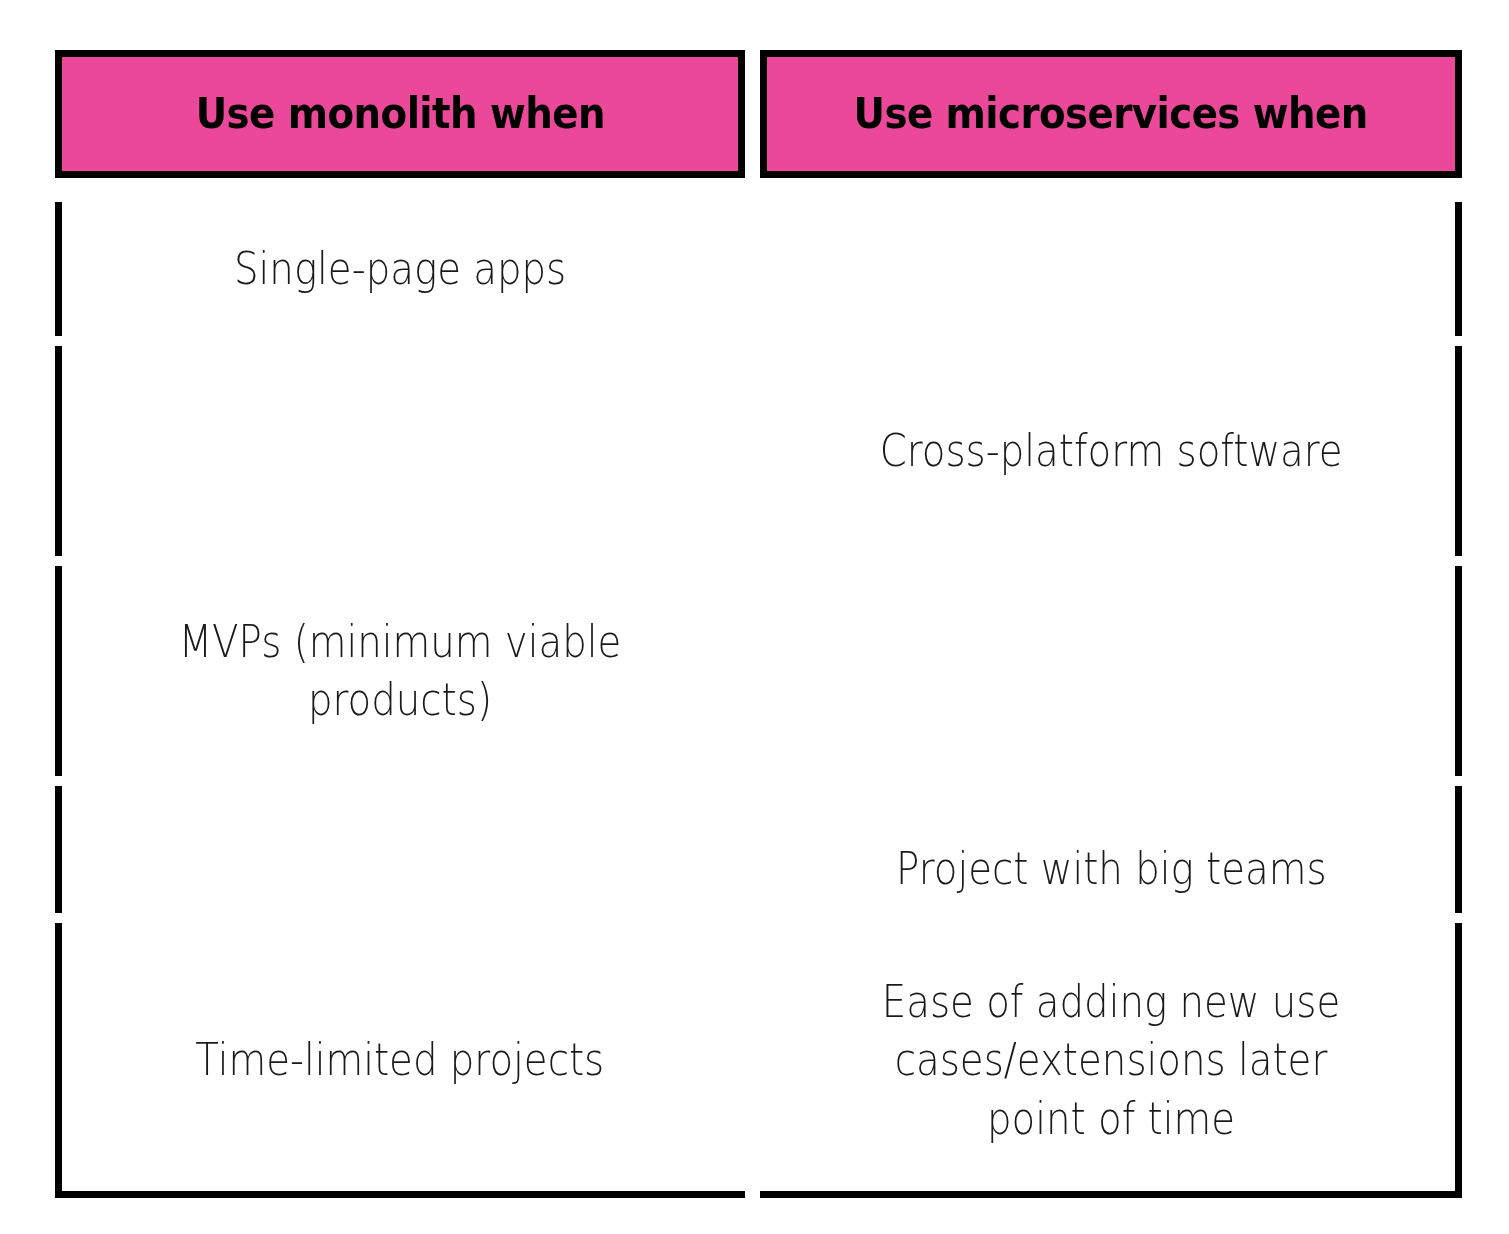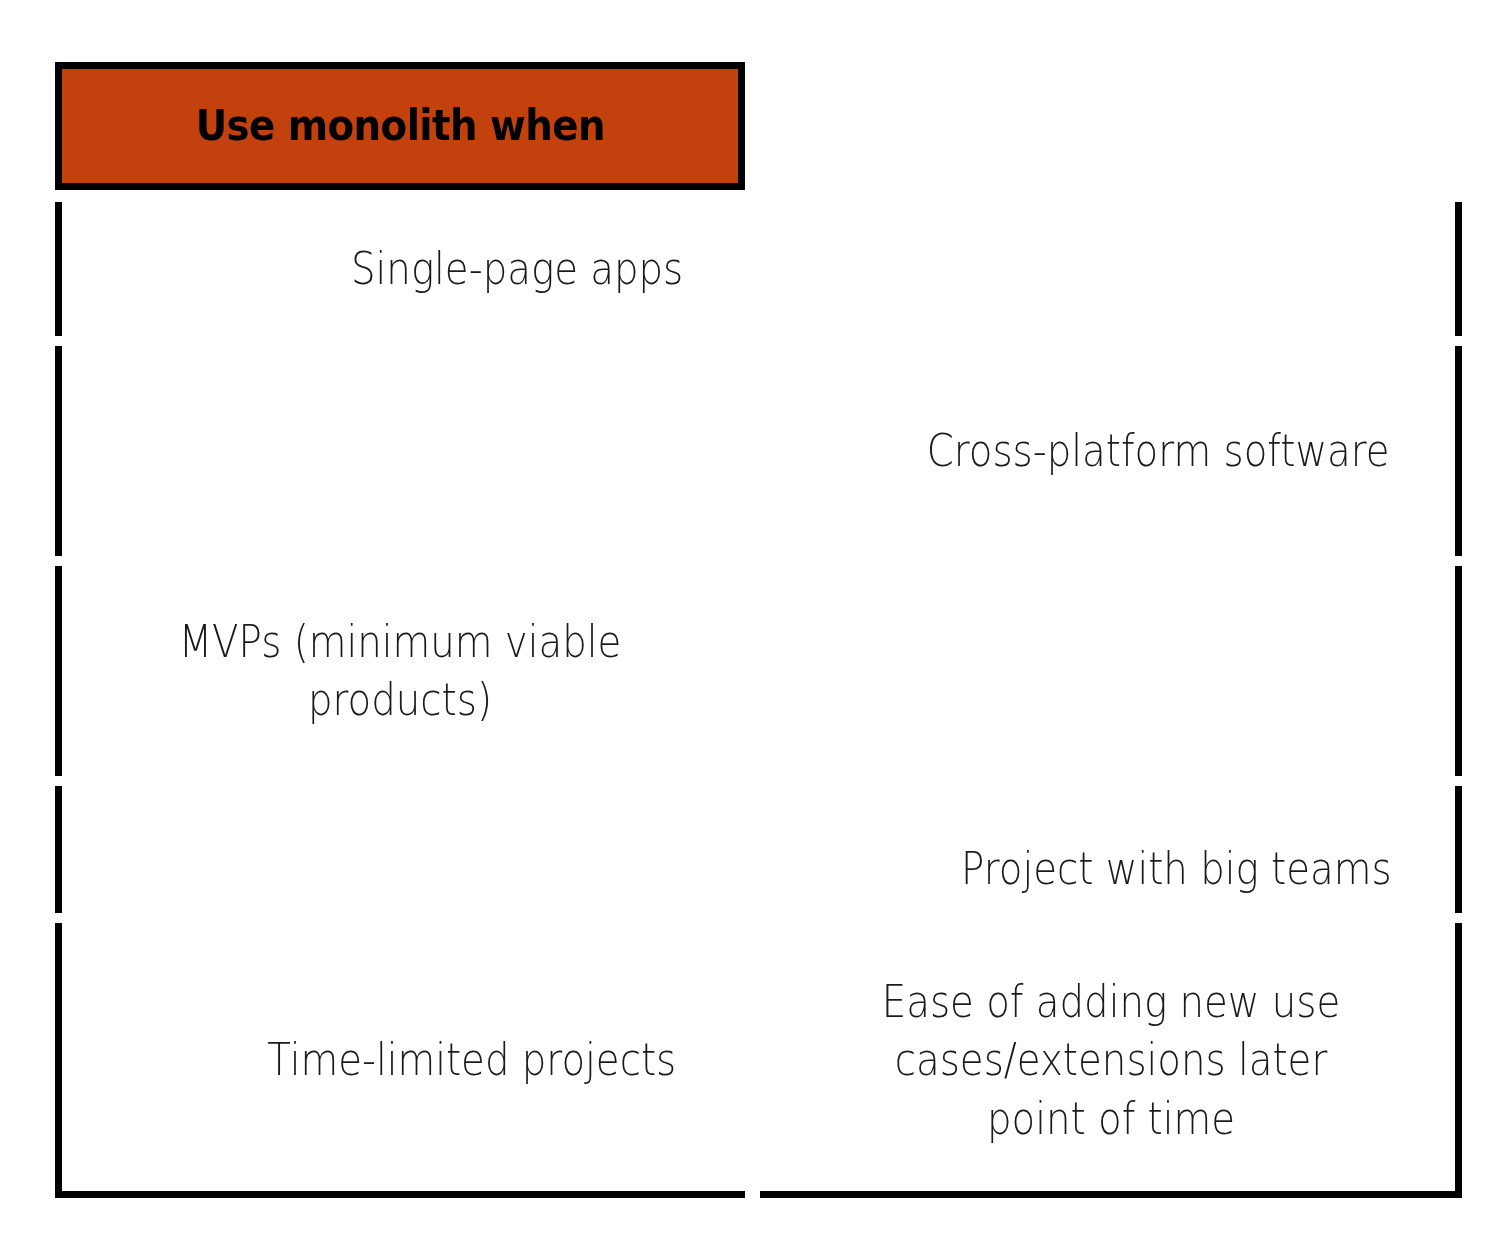--- a/index.html
+++ b/index.html
@@ -29,29 +29,29 @@
     top: 50px;
     height: 1148px;
   }
   .column-left  { left: 55px;  width: 690px; }
   .column-right { left: 760px; width: 702px; }
 
   
   .col-header {
     position: absolute;
     left: 0;
-    top: 12px;
+    top: 0;
     width: 100%;
     height: 128px;
     box-sizing: border-box;
     border: 7px solid #000000;
     display: flex;
     align-items: center;
     justify-content: center;
-    background: #c2410c;
+    background: #ec4899;
   }
   .col-header-label {
     font-family: "DejaVu Sans", "Liberation Sans", sans-serif;
     font-weight: 700;
     font-size: 43px;
     letter-spacing: -0.6px;
     line-height: 1.05;
     text-align: center;
     color: #000000;
     transform: scaleX(0.90);
@@ -68,21 +68,21 @@
     height: 996px;
   }
 
   .row-cell {
     position: absolute;
     left: 0;
     width: 100%;
     box-sizing: border-box;
     display: flex;
     align-items: center;
-    justify-content: flex-end;
+    justify-content: center;
     padding: 0 35px;
   }
   .row-text {
     font-family: "DejaVu Sans", "Liberation Sans", sans-serif;
     font-weight: 300;
     font-size: 45px;
     line-height: 1.30;
     text-align: center;
     color: #1a1a1a;
     transform: scaleX(0.86);
@@ -140,20 +140,23 @@
       </div>
       <div class="row-cell" style="top:721px; height:275px;">
         <span class="row-text">Time-limited projects</span>
       </div>
 
     </div>
   </div>
 
   <div class="column column-right">
 
+    <div class="col-header">
+      <span class="col-header-label">Use microservices when</span>
+    </div>
 
     <div class="col-body">
 
       <div class="rail" style="top:0px;   height:134px;"></div>
       <div class="rail" style="top:144px; height:210px;"></div>
       <div class="rail" style="top:364px; height:210px;"></div>
       <div class="rail" style="top:584px; height:127px;"></div>
       <div class="rail rail-last" style="top:721px; height:275px;"></div>
 
       <div class="col-bottom"></div>

